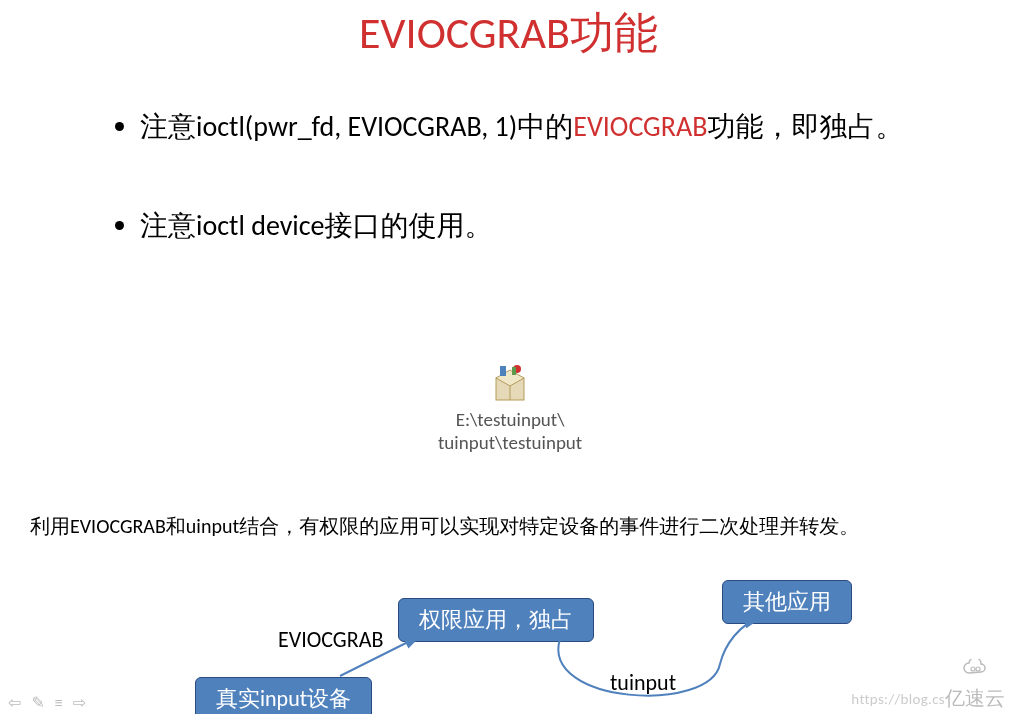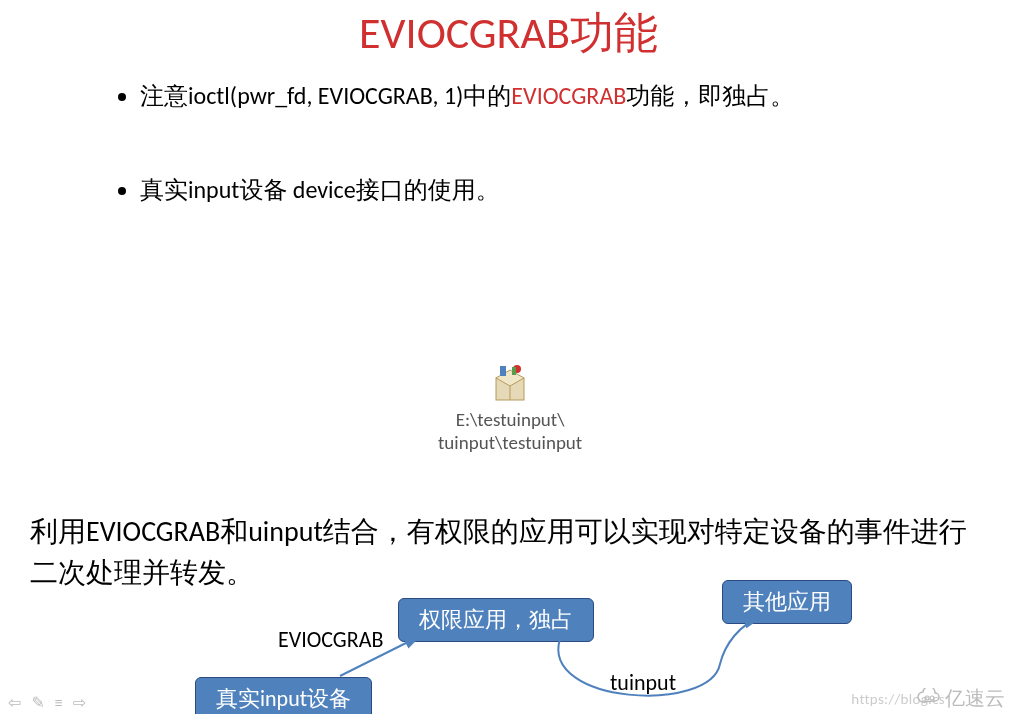--- a/index.html
+++ b/index.html
@@ -19,22 +19,22 @@
     box-sizing: border-box;
   }
   .title {
     text-align: center;
     font-size: 44px;
     color: #d03030;
     margin-top: 4px;
     font-weight: 400;
   }
   .bullets {
-    margin: 16px 60px 0 100px;
-    font-size: 24px;
+    margin: 44px 60px 0 100px;
+    font-size: 28px;
     color: #000;
   }
   .bullets li {
     margin-bottom: 60px;
     line-height: 1.4;
   }
   .bullets .red { color: #d03030; }
   .file-icon-block {
     position: absolute;
     left: 438px;
@@ -47,21 +47,21 @@
     width: 40px;
     height: 40px;
     margin: 0 auto 4px auto;
     position: relative;
   }
   .summary {
     position: absolute;
     left: 30px;
     top: 508px;
     right: 30px;
-    font-size: 28px;
+    font-size: 20px;
     line-height: 1.45;
   }
   .box {
     position: absolute;
     background: #4f81bd;
     color: #fff;
     font-size: 22px;
     text-align: center;
     padding: 6px 20px;
     border: 1px solid #2a4a80;
@@ -99,20 +99,21 @@
   }
   .logo {
     position: absolute;
     right: 12px;
     bottom: 6px;
     font-size: 20px;
     color: #bbb;
     display: flex;
     align-items: center;
     gap: 3px;
+    flex-direction: column;
   }
   .logo-cloud {
     display: inline-block;
   }
   .toolbar {
     position: absolute;
     left: 8px;
     bottom: 6px;
     display: flex;
     gap: 10px;
@@ -126,21 +127,21 @@
 
 <div class="slide">
 
   <div class="title">EVIOCGRAB功能</div>
 
   <ul class="bullets">
     <li>
       <span>注意ioctl(pwr_fd, EVIOCGRAB, 1)中的</span><span class="red">EVIOCGRAB</span><span>功能，即独占。</span>
     </li>
     <li>
-      <span>真实input设备 device接口的使用。</span>
+      <span>注意ioctl device接口的使用。</span>
     </li>
   </ul>
 
   <div class="file-icon-block">
     <div class="icon-box">
       <svg viewBox="0 0 40 40" width="40" height="40">
         <rect x="6" y="14" width="28" height="22" fill="#e6d9b8" stroke="#b59b5a"></rect>
         <polygon points="6,14 20,6 34,14 20,22" fill="#f0e6c8" stroke="#b59b5a"></polygon>
         <line x1="20" y1="22" x2="20" y2="36" stroke="#b59b5a"></line>
         <rect x="10" y="2" width="6" height="10" fill="#4f81bd"></rect>

